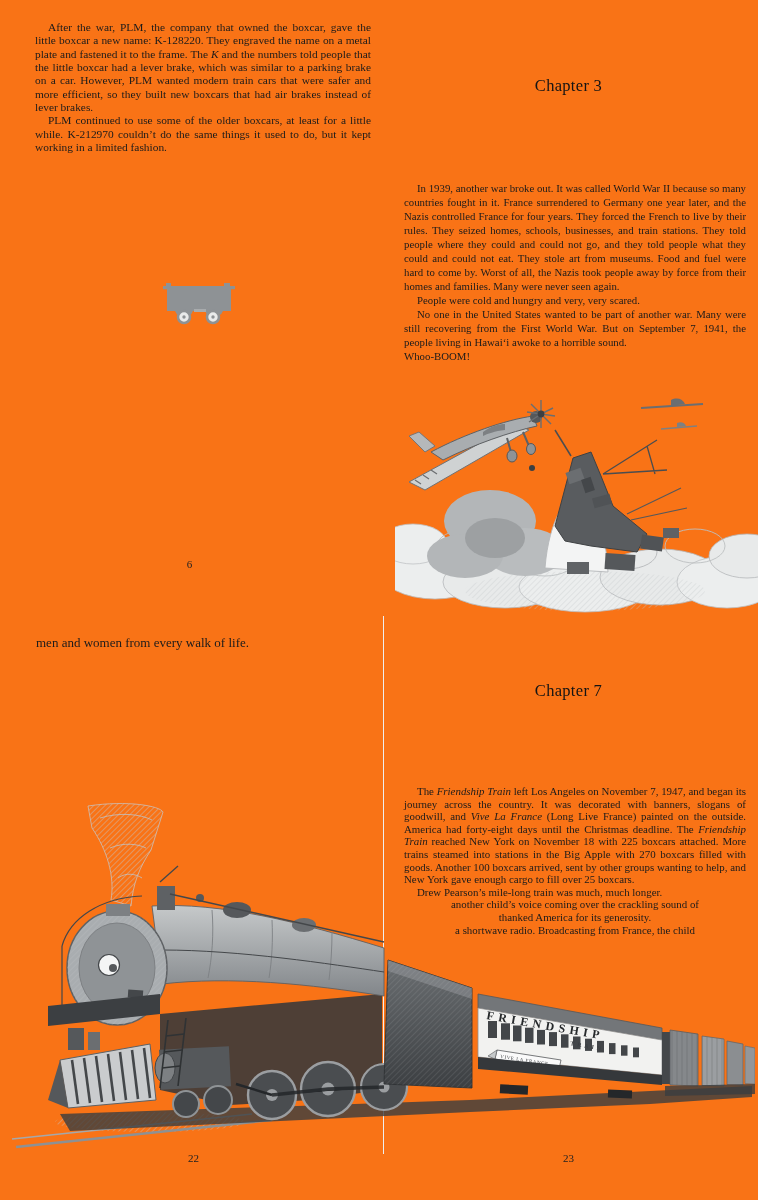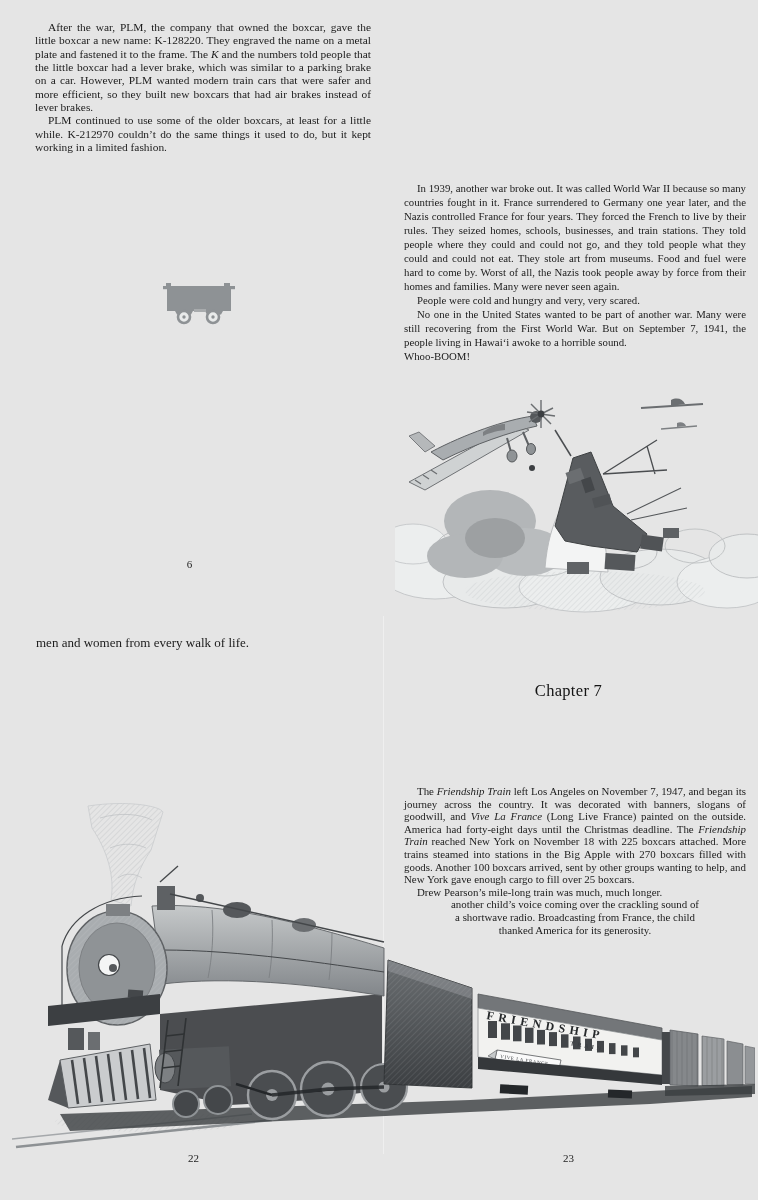--- a/index.html
+++ b/index.html
@@ -1,16 +1,16 @@
 <!DOCTYPE html>
 <html><head>
 <meta charset="utf-8">
 <style>
   html,body{margin:0;padding:0;background:#ffffff;}
-  .sheet{position:relative;width:758px;height:1200px;background:#e5e5e5;overflow:hidden;
+  .sheet{position:relative;width:758px;height:1200px;background:#f97316;overflow:hidden;
          font-family:"Liberation Serif",serif;color:#1b1b1b;}
   .abs{position:absolute;}
   .tcol p{margin:0;text-align:justify;}
   .tcol p i{font-style:italic;}
   .ind{text-indent:13px;}
   .p6 {left:35px;  top:21px;  width:336px; font-size:11.4px; line-height:13.35px;}
   .c3 {left:404px; top:181px; width:342px; font-size:10.8px; line-height:14px;}
   .p22{left:36px;  top:637px; width:336px; font-size:13px; line-height:12.9px;}
   .c7 {left:404px; top:785px; width:342px; font-size:10.9px; line-height:12.6px;}
   .chapter-heading{width:379px;text-align:center;font-size:16.5px;letter-spacing:.3px;color:#141414;}
@@ -38,20 +38,21 @@
     <path d="M7,11 L71,11 L71,33 L63,33 L61,36.5 L47,36.5 L45,33 L33,33 L31,36.5 L17,36.5 L15,33 L7,33 Z" fill="#8e9295"></path>
     <rect x="34" y="31" width="12" height="3" fill="#a8abad"></rect>
     <circle cx="24" cy="39" r="6" fill="#e9ebeb" stroke="#8e9295" stroke-width="2.6"></circle>
     <circle cx="24" cy="39" r="1.7" fill="#8e9295"></circle>
     <circle cx="53" cy="39" r="6" fill="#e9ebeb" stroke="#8e9295" stroke-width="2.6"></circle>
     <circle cx="53" cy="39" r="1.7" fill="#8e9295"></circle>
   </svg>
 
   <div class="abs pagenum" style="left:0;top:558px">6</div>
 
+  <div class="abs chapter-heading ch3-pos">Chapter 3</div>
 
   <div class="abs tcol c3">
     <p class="ind"><span>In 1939, another war broke out. It was called World War II because so many countries fought in it. France surrendered to Germany one year later, and the Nazis controlled France for four years. They forced the French to live by their rules. They seized homes, schools, businesses, and train stations. They told people where they could and could not go, and they told people what they could and could not eat. They stole art from museums. Food and fuel were hard to come by. Worst of all, the Nazis took people away by force from their homes and families. Many were never seen again.</span></p>
     <p class="ind"><span>People were cold and hungry and very, very scared.</span></p>
     <p class="ind"><span>No one in the United States wanted to be part of another war. Many were still recovering from the First World War. But on September 7, 1941, the people living in Hawai‘i awoke to a horrible sound.</span></p>
     <p><span>Whoo-BOOM!</span></p>
   </div>
 
   <svg class="abs" style="left:395px;top:386px" width="363" height="230" viewBox="0 0 363 230">
     <defs>
@@ -137,22 +138,22 @@
 
   <div class="abs pagenum" style="left:4px;top:1152px">22</div>
 
   <div class="abs chapter-heading ch7-pos">Chapter 7</div>
 
   <div class="abs tcol c7">
     <p class="ind"><span>The </span><i>Friendship Train</i><span> left Los Angeles on November 7, 1947, and began its journey across the country. It was decorated with banners, slogans of goodwill, and </span><i>Vive La France</i><span> (Long Live France) painted on the outside. America had forty-eight days until the Christmas deadline. The </span><i>Friendship Train</i><span> reached New York on November 18 with 225 boxcars attached. More trains steamed into stations in the Big Apple with 270 boxcars filled with goods. Another 100 boxcars arrived, sent by other groups wanting to help, and New York gave enough cargo to fill over 25 boxcars.</span></p>
     <p class="ind"><span>Drew Pearson’s mile-long train was much, much longer.</span></p>
     <div class="tail">
       <div>another child’s voice coming over the crackling sound of</div>
+      <div>thanked America for its generosity.</div>
       <div>a shortwave radio. Broadcasting from France, the child</div>
-      <div>thanked America for its generosity.</div>
     </div>
   </div>
 
   <div class="abs pagenum" style="left:379px;top:1152px">23</div>
 
   <svg class="abs" style="left:10px;top:798px" width="745" height="352" viewBox="0 0 745 352">
     <defs>
       <pattern id="tr-hatch" width="4" height="4" patternUnits="userSpaceOnUse" patternTransform="rotate(45)">
         <rect width="4" height="4" fill="none"></rect>
         <line x1="0" y1="0" x2="0" y2="4" stroke="#c3c6c8" stroke-width="1"></line>

